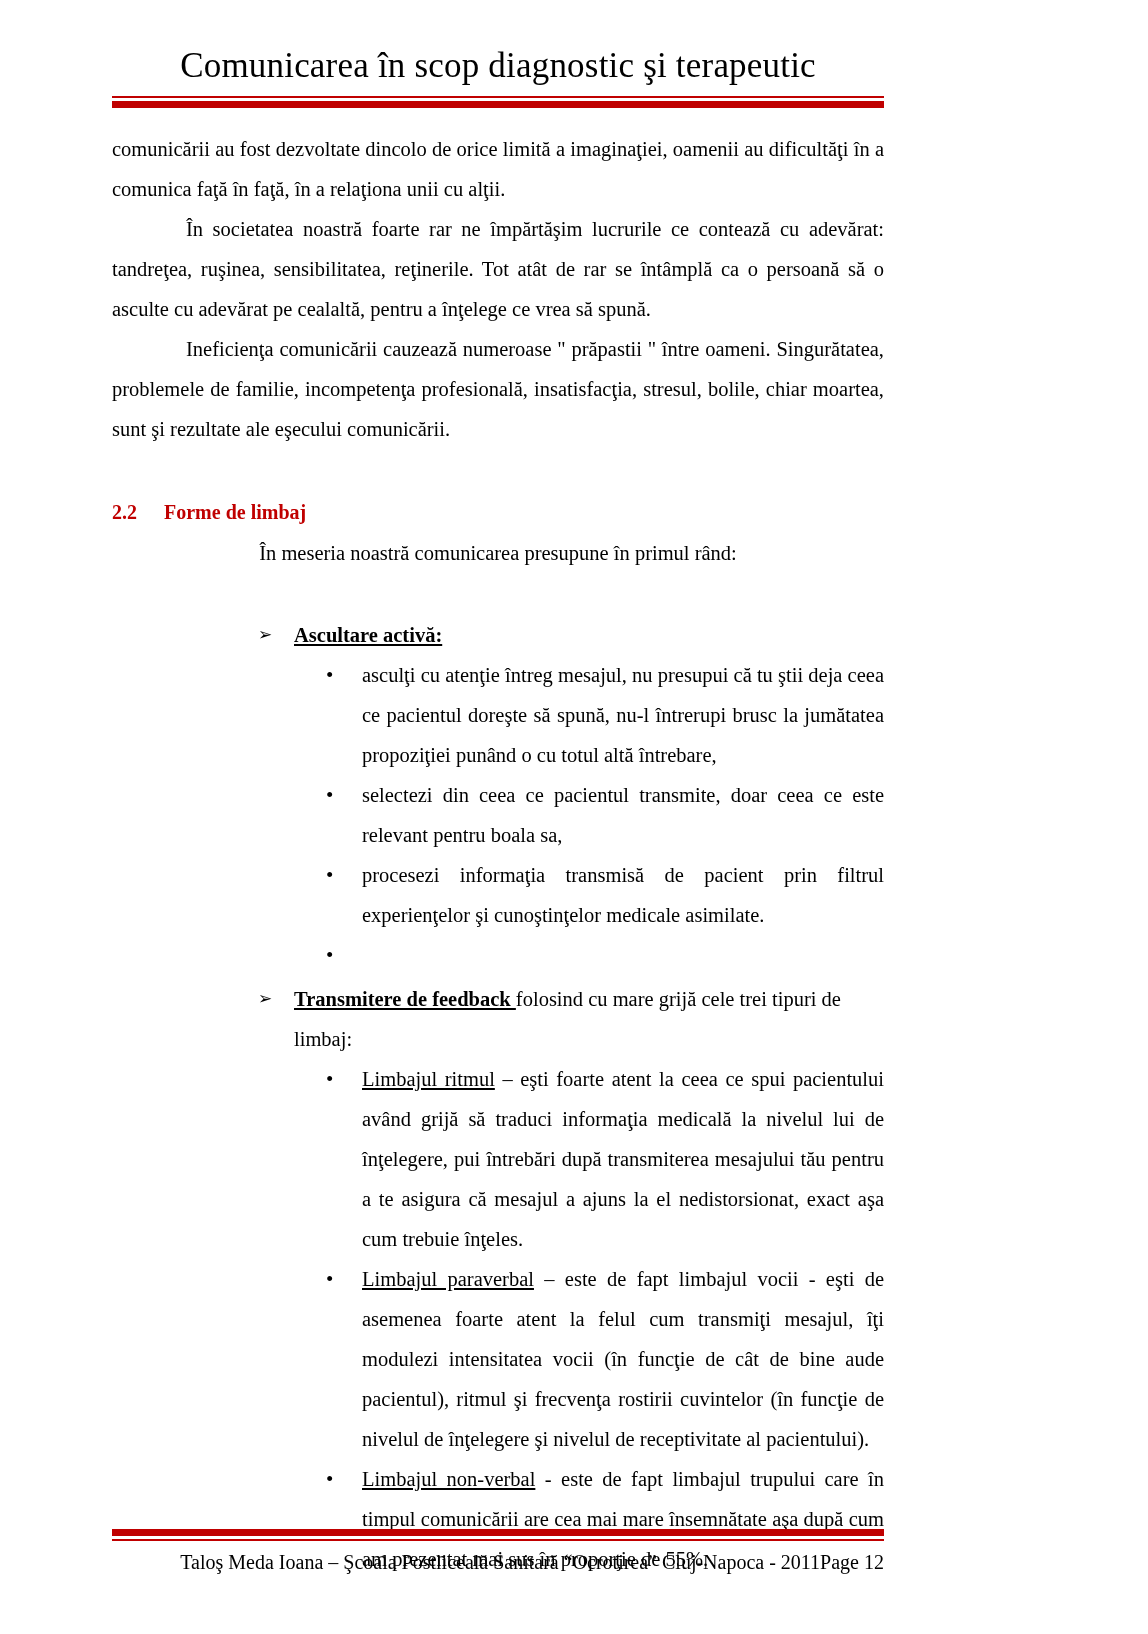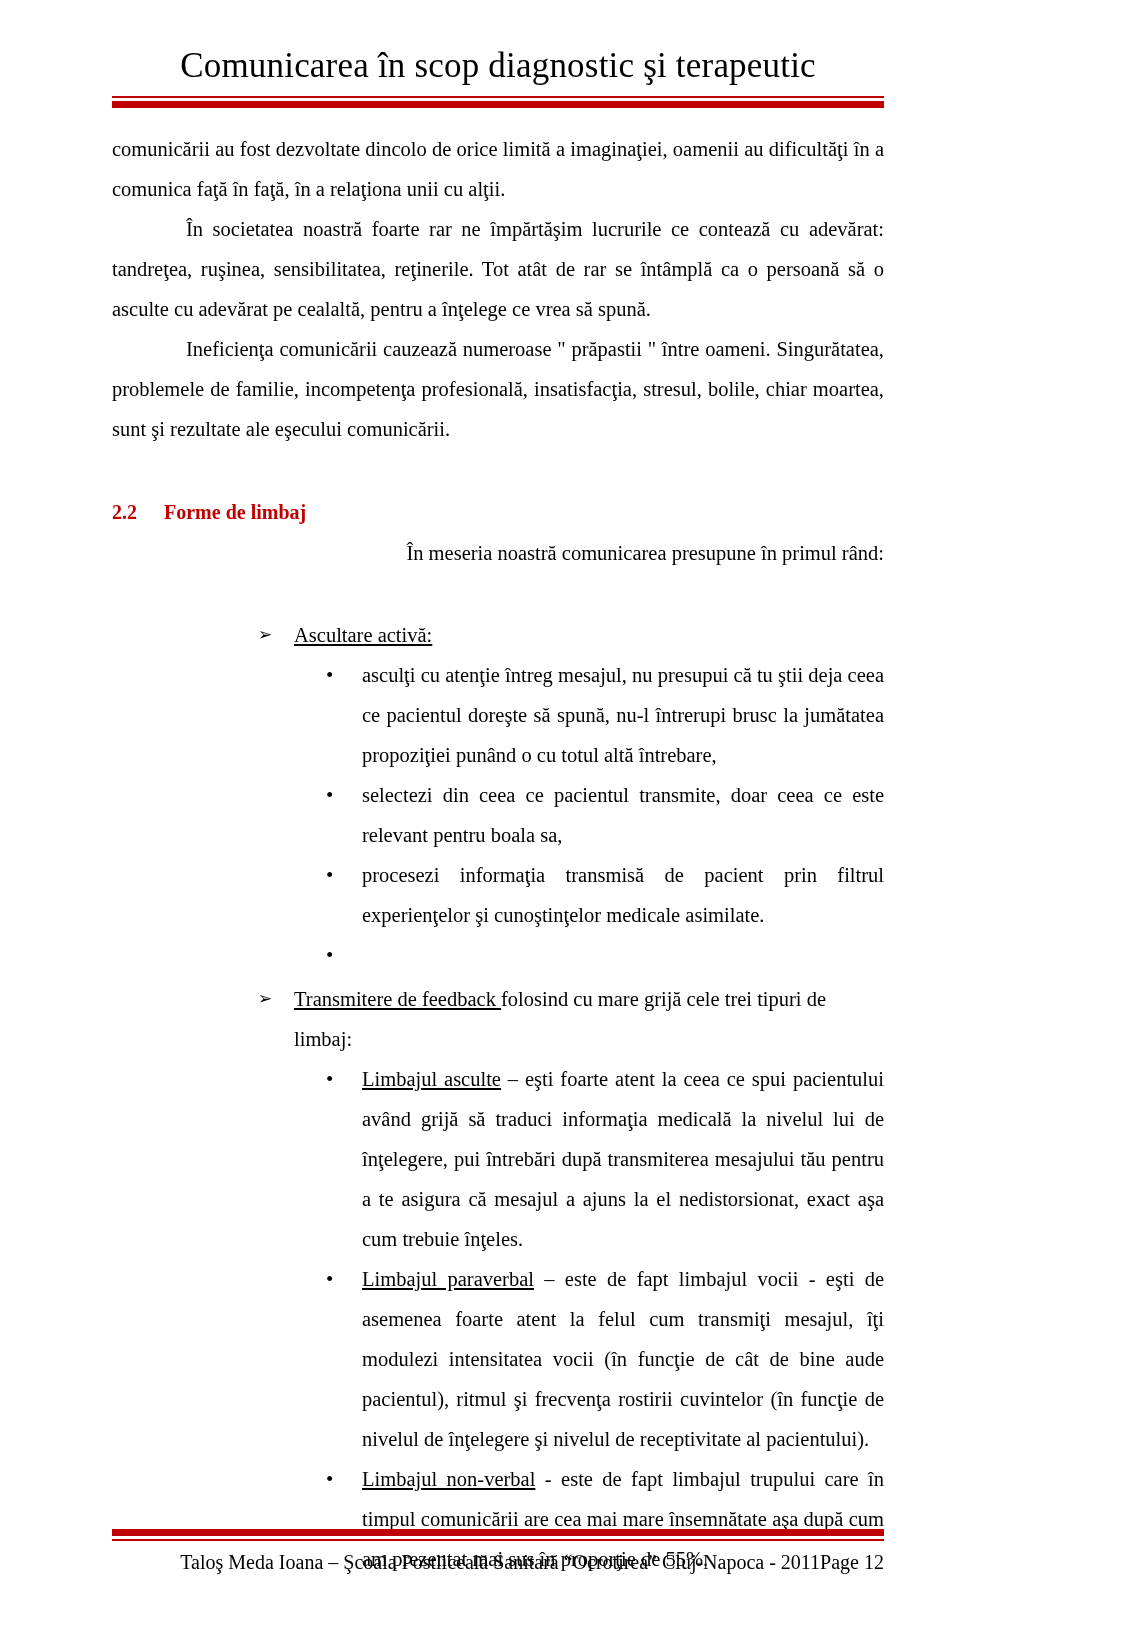--- a/index.html
+++ b/index.html
@@ -78,21 +78,21 @@
     text-align: left;
   }
   h2.section-heading .num {
     display: inline-block;
     min-width: 52px;
   }
 
   p.lead {
     margin: 0;
     padding-top: 2px;
-    text-align: right;
+    text-align: center;
   }
 
   
   ul.level1 {
     list-style: none;
     margin: 0;
     padding: 0;
   }
   li.l1 {
     position: relative;
@@ -102,21 +102,21 @@
     text-align: left;
   }
   li.l1 > .arrow {
     position: absolute;
     left: 146px;
     top: 0;
     font-size: 17px;
     line-height: 40px;
   }
   li.l1 > .l1-text {
-    font-weight: normal;
+    font-weight: bold;
     text-decoration: underline;
   }
   li.l1 > .l1-tail {
     font-weight: normal;
     text-decoration: none;
   }
   .spacer-top {
     height: 42px;
   }
   .spacer-mid {
@@ -238,21 +238,21 @@
     <ul class="level1">
       <li class="l1">
         <span class="arrow">➢</span>
         <span class="l1-text">Transmitere de feedback </span><span class="l1-tail"> folosind cu mare grijă cele trei tipuri de limbaj:</span>
       </li>
     </ul>
 
     <ul class="level2">
       <li class="l2">
         <span class="dot">•</span>
-        <span class="lead-term">Limbajul asculte</span><span> – eşti foarte atent la ceea ce spui pacientului având grijă să traduci informaţia medicală la nivelul lui de înţelegere, pui întrebări după transmiterea mesajului tău pentru a te asigura că mesajul a ajuns la el nedistorsionat, exact aşa cum trebuie înţeles.</span>
+        <span class="lead-term">Limbajul ritmul</span><span> – eşti foarte atent la ceea ce spui pacientului având grijă să traduci informaţia medicală la nivelul lui de înţelegere, pui întrebări după transmiterea mesajului tău pentru a te asigura că mesajul a ajuns la el nedistorsionat, exact aşa cum trebuie înţeles.</span>
       </li>
       <li class="l2">
         <span class="dot">•</span>
         <span class="lead-term">Limbajul paraverbal</span><span> – este de fapt limbajul vocii - eşti de asemenea foarte atent la felul cum transmiţi mesajul, îţi modulezi intensitatea vocii (în funcţie de cât de bine aude pacientul), ritmul şi frecvenţa rostirii cuvintelor (în funcţie de nivelul de înţelegere şi nivelul de receptivitate al pacientului).</span>
       </li>
       <li class="l2">
         <span class="dot">•</span>
         <span class="lead-term">Limbajul non-verbal</span><span> - este de fapt limbajul trupului care în timpul comunicării are cea mai mare însemnătate aşa după cum am prezentat mai sus în proporţie de 55%.</span>
       </li>
     </ul>

